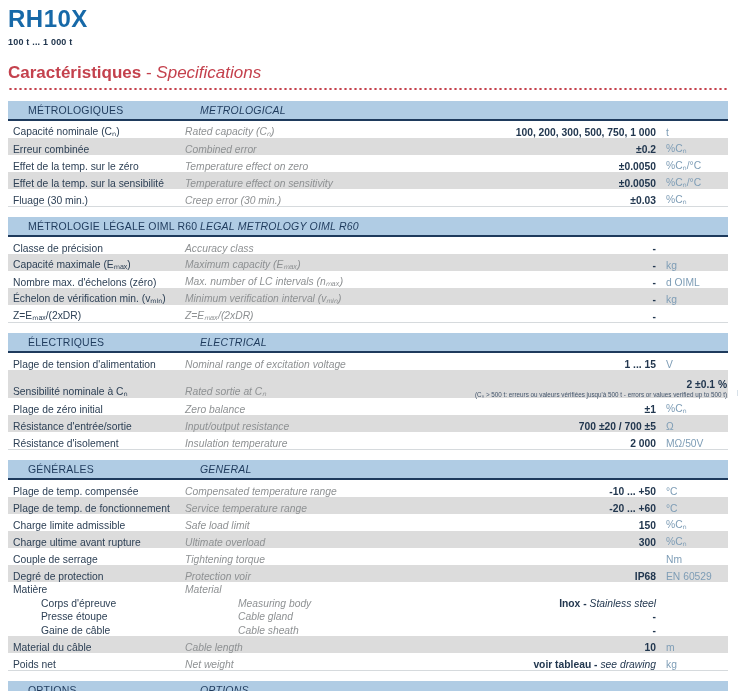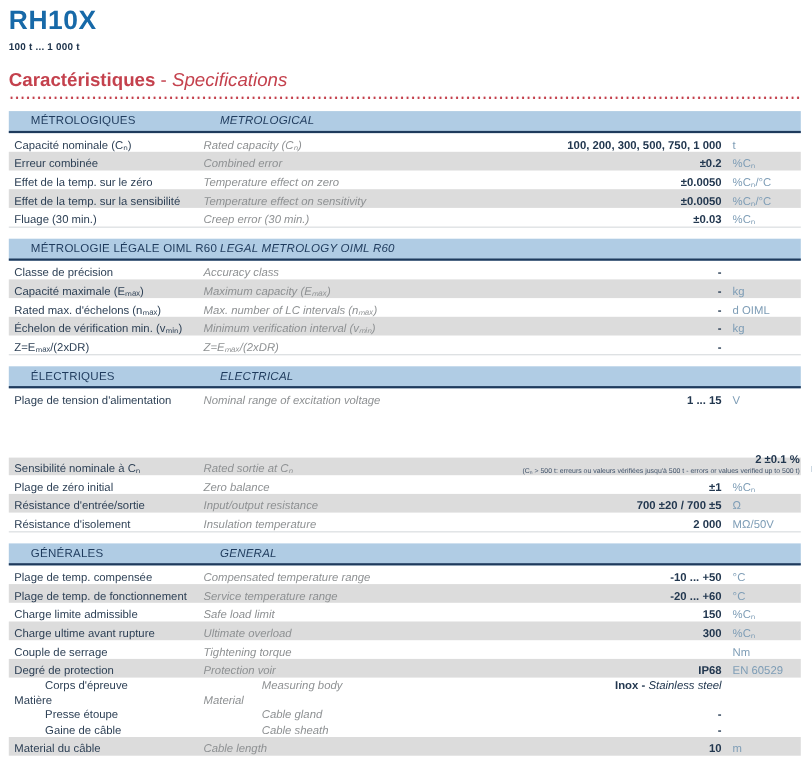--- a/index.html
+++ b/index.html
@@ -22,21 +22,21 @@
   .sec-head{display:flex;align-items:center;height:18px;background:#b0cce4;
             border-bottom:2px solid #1e3a5c;font-size:10.5px;color:#1e3a5c;letter-spacing:.2px;}
   .sec-head .fr-t{flex:0 0 172px;padding-left:20px;font-weight:400;}
   .sec-head .en-t{flex:1;font-style:italic;font-weight:400;}
   .sec.thick .sec-head{border-bottom:3px solid #101417;}
   .sec-body{border-bottom:1px solid #d6dadd;}
   .sec.thick .sec-body{border-bottom:none;}
 
   .row{display:flex;align-items:flex-end;height:17px;font-size:10.3px;}
   .row.gray{background:#dcdcdc;}
-  .row.tall{height:16px;margin-top:46px;}
+  .row.tall{height:28px;}
   .row.compact{height:13.5px;}
   .cell-fr{flex:0 0 172px;padding-left:5px;color:#2e4156;white-space:nowrap;}
   .cell-fr.indent{padding-left:33px;}
   .cell-en{flex:0 0 290px;color:#8e9193;font-style:italic;white-space:nowrap;}
   .cell-en.indent{padding-left:25px;flex:0 0 265px;}
   .cell-val{flex:1;text-align:right;}
   .val-line{line-height:11px;}
   .value{font-weight:700;color:#22374f;white-space:pre;}
   .value-it{font-style:italic;font-weight:400;color:#22374f;margin-left:3px;}
   .note{font-size:6.3px;line-height:7px;color:#41536a;white-space:nowrap;margin-top:1px;}
@@ -119,21 +119,21 @@
           </div>
           <div class="row gray">
             <span class="cell-fr">Capacité maximale (Eₘₐₓ)</span>
             <span class="cell-en">Maximum capacity (Eₘₐₓ)</span>
             <div class="cell-val">
               <div class="val-line"><span class="value">-</span></div>
             </div>
             <span class="cell-unit">kg</span>
           </div>
           <div class="row">
-            <span class="cell-fr">Rated max. d'échelons (nₘₐₓ)</span>
+            <span class="cell-fr">Nombre max. d'échelons (zéro)</span>
             <span class="cell-en">Max. number of LC intervals (nₘₐₓ)</span>
             <div class="cell-val">
               <div class="val-line"><span class="value">-</span></div>
             </div>
             <span class="cell-unit">d OIML</span>
           </div>
           <div class="row gray">
             <span class="cell-fr">Échelon de vérification min. (vₘᵢₙ)</span>
             <span class="cell-en">Minimum verification interval (vₘᵢₙ)</span>
             <div class="cell-val">
@@ -248,32 +248,32 @@
           </div>
           <div class="row gray">
             <span class="cell-fr">Degré de protection</span>
             <span class="cell-en">Protection voir</span>
             <div class="cell-val">
               <div class="val-line"><span class="value">IP68</span></div>
             </div>
             <span class="cell-unit">EN 60529</span>
           </div>
           <div class="row compact">
+            <span class="cell-fr">Matière</span>
+            <span class="cell-en">Material</span>
+            <div class="cell-val">
+              <div class="val-line"><span class="value"></span></div>
+            </div>
+            <span class="cell-unit"></span>
+          </div>
+          <div class="row compact">
             <span class="cell-fr indent">Corps d'épreuve</span>
             <span class="cell-en indent">Measuring body</span>
             <div class="cell-val">
               <div class="val-line"><span class="value">Inox -</span><span class="value-it">Stainless steel</span></div>
-            </div>
-            <span class="cell-unit"></span>
-          </div>
-          <div class="row compact">
-            <span class="cell-fr">Matière</span>
-            <span class="cell-en">Material</span>
-            <div class="cell-val">
-              <div class="val-line"><span class="value"></span></div>
             </div>
             <span class="cell-unit"></span>
           </div>
           <div class="row compact">
             <span class="cell-fr indent">Presse étoupe</span>
             <span class="cell-en indent">Cable gland</span>
             <div class="cell-val">
               <div class="val-line"><span class="value">-</span></div>
             </div>
             <span class="cell-unit"></span>

